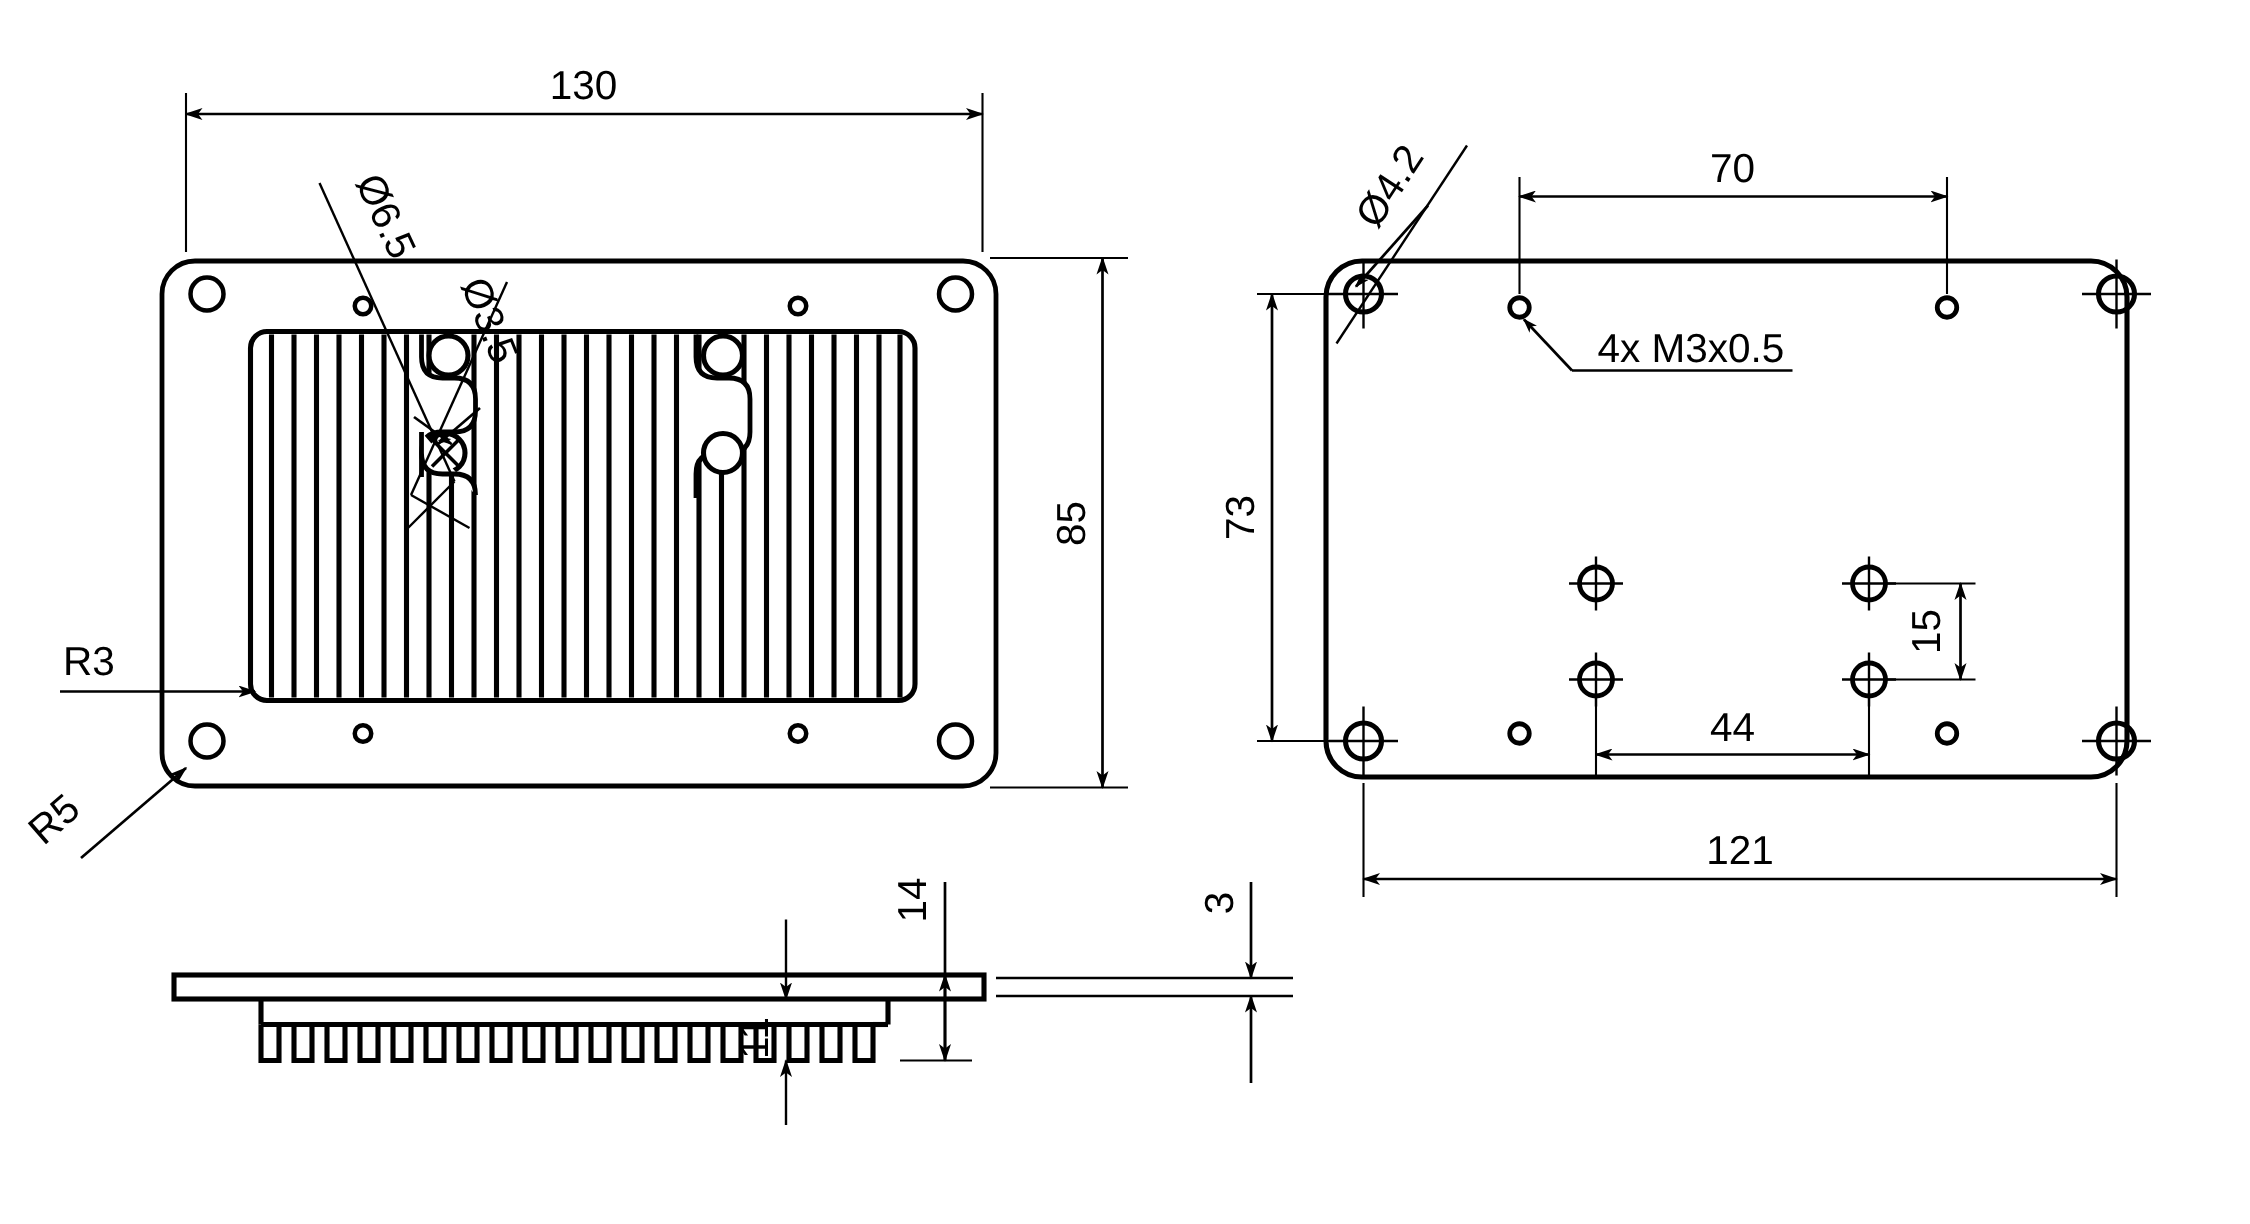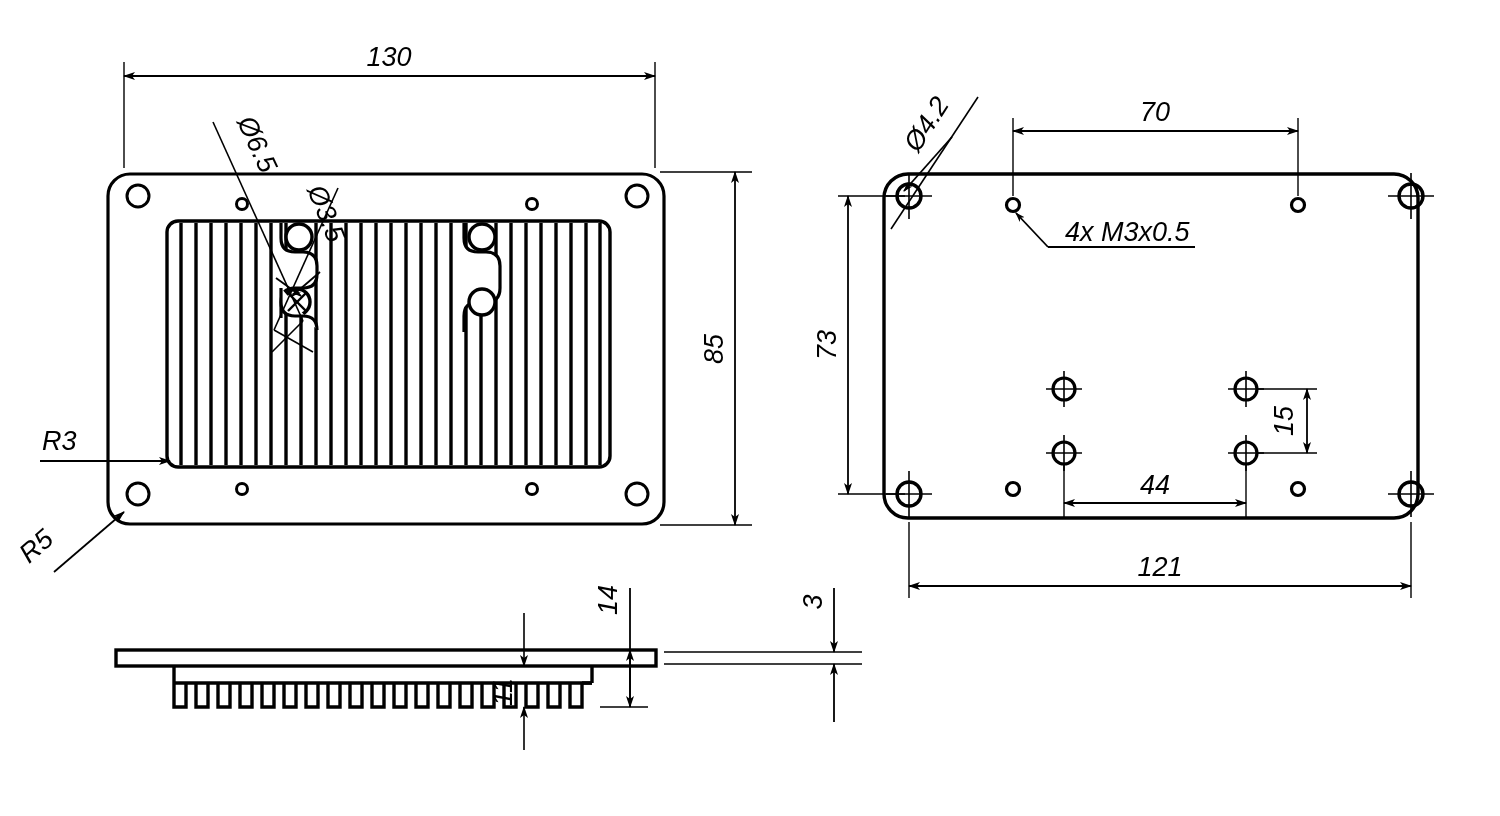--- a/index.html
+++ b/index.html
@@ -3,21 +3,21 @@
 <meta charset="utf-8">
 <title>Heatsink Technical Drawing</title>
 <style>
   html,body{margin:0;padding:0;background:#ffffff;}
   body{
     width:1500px;height:816px;
     font-family:"Liberation Sans", sans-serif;
     overflow:hidden;
     position:relative;
   }
-  #sheet{position:absolute;left:0;top:0;width:1500px;height:676px;font-style:italic;}
+  #sheet{position:absolute;left:0;top:0;width:1500px;height:676px;}
   svg{display:block;}
   .dimtext{
     font-family:"Liberation Sans", sans-serif;
     font-size:27px;
     fill:#000000;
     stroke:none;
   }
   .notetext{
     font-family:"Liberation Sans", sans-serif;
     font-size:27px;

